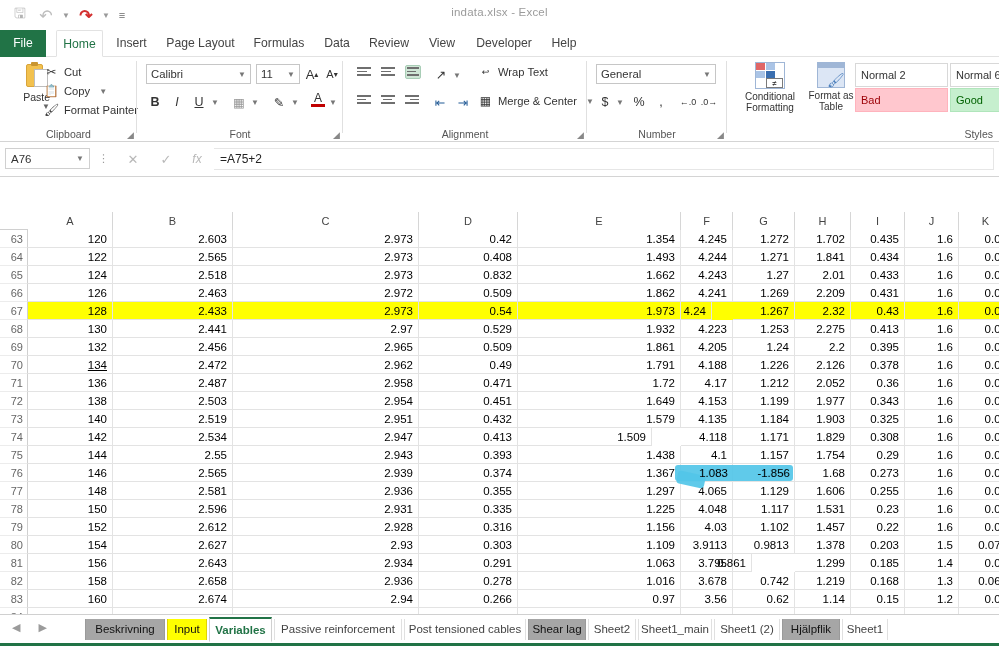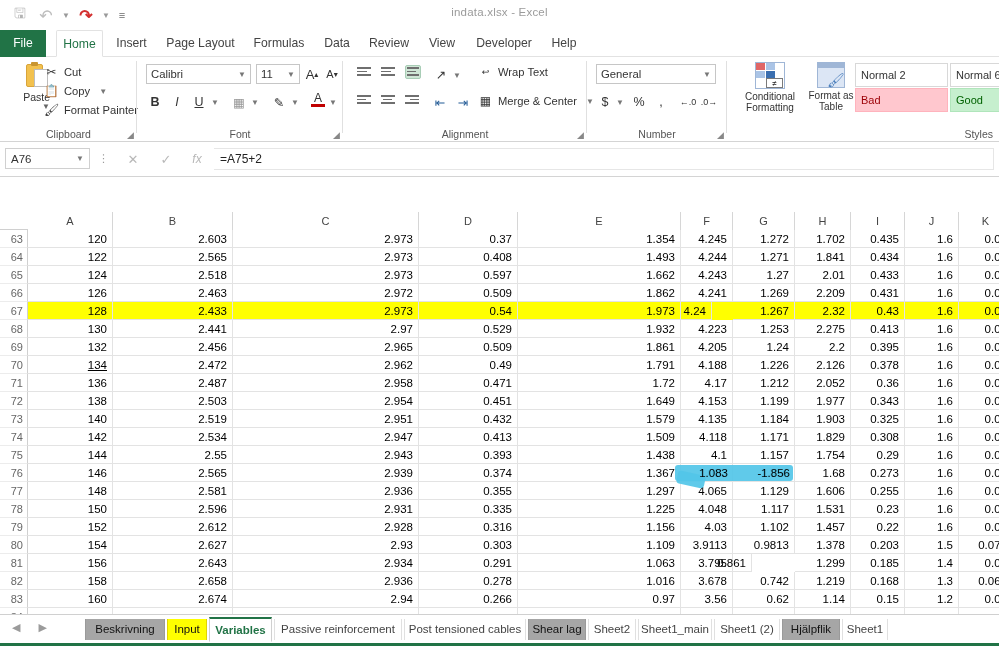--- a/index.html
+++ b/index.html
@@ -457,21 +457,21 @@
         <div class="rowhdr" style="top: 358px;">80</div>
         <div class="rowhdr" style="top: 376px;">81</div>
         <div class="rowhdr" style="top: 394px;">82</div>
         <div class="rowhdr" style="top: 412px;">83</div>
         <div class="rowhdr" style="top: 430px;">84</div>
       </div>
     <div id="cells">
         <div class="cell" style="left: 28px; width: 85px; top: 52px;">120</div>
         <div class="cell" style="left: 113px; width: 120px; top: 52px;">2.603</div>
         <div class="cell" style="left: 233px; width: 186px; top: 52px;">2.973</div>
-        <div class="cell" style="left: 419px; width: 99px; top: 52px;">0.37</div>
+        <div class="cell" style="left: 419px; width: 99px; top: 52px;">0.42</div>
         <div class="cell" style="left: 518px; width: 163px; top: 52px;">1.354</div>
         <div class="cell" style="left: 681px; width: 52px; top: 52px;">4.245</div>
         <div class="cell" style="left: 733px; width: 62px; top: 52px;">1.272</div>
         <div class="cell" style="left: 795px; width: 56px; top: 52px;">1.702</div>
         <div class="cell" style="left: 851px; width: 54px; top: 52px;">0.435</div>
         <div class="cell" style="left: 905px; width: 54px; top: 52px;">1.6</div>
         <div class="cell" style="left: 959px; width: 54px; top: 52px;">0.08</div>
         <div class="cell" style="left: 28px; width: 85px; top: 70px;">122</div>
         <div class="cell" style="left: 113px; width: 120px; top: 70px;">2.565</div>
         <div class="cell" style="left: 233px; width: 186px; top: 70px;">2.973</div>
@@ -479,21 +479,21 @@
         <div class="cell" style="left: 518px; width: 163px; top: 70px;">1.493</div>
         <div class="cell" style="left: 681px; width: 52px; top: 70px;">4.244</div>
         <div class="cell" style="left: 733px; width: 62px; top: 70px;">1.271</div>
         <div class="cell" style="left: 795px; width: 56px; top: 70px;">1.841</div>
         <div class="cell" style="left: 851px; width: 54px; top: 70px;">0.434</div>
         <div class="cell" style="left: 905px; width: 54px; top: 70px;">1.6</div>
         <div class="cell" style="left: 959px; width: 54px; top: 70px;">0.08</div>
         <div class="cell" style="left: 28px; width: 85px; top: 88px;">124</div>
         <div class="cell" style="left: 113px; width: 120px; top: 88px;">2.518</div>
         <div class="cell" style="left: 233px; width: 186px; top: 88px;">2.973</div>
-        <div class="cell" style="left: 419px; width: 99px; top: 88px;">0.597</div>
+        <div class="cell" style="left: 419px; width: 99px; top: 88px;">0.832</div>
         <div class="cell" style="left: 518px; width: 163px; top: 88px;">1.662</div>
         <div class="cell" style="left: 681px; width: 52px; top: 88px;">4.243</div>
         <div class="cell" style="left: 733px; width: 62px; top: 88px;">1.27</div>
         <div class="cell" style="left: 795px; width: 56px; top: 88px;">2.01</div>
         <div class="cell" style="left: 851px; width: 54px; top: 88px;">0.433</div>
         <div class="cell" style="left: 905px; width: 54px; top: 88px;">1.6</div>
         <div class="cell" style="left: 959px; width: 54px; top: 88px;">0.08</div>
         <div class="cell" style="left: 28px; width: 85px; top: 106px;">126</div>
         <div class="cell" style="left: 113px; width: 120px; top: 106px;">2.463</div>
         <div class="cell" style="left: 233px; width: 186px; top: 106px;">2.972</div>
@@ -580,21 +580,21 @@
         <div class="cell" style="left: 681px; width: 52px; top: 232px;">4.135</div>
         <div class="cell" style="left: 733px; width: 62px; top: 232px;">1.184</div>
         <div class="cell" style="left: 795px; width: 56px; top: 232px;">1.903</div>
         <div class="cell" style="left: 851px; width: 54px; top: 232px;">0.325</div>
         <div class="cell" style="left: 905px; width: 54px; top: 232px;">1.6</div>
         <div class="cell" style="left: 959px; width: 54px; top: 232px;">0.08</div>
         <div class="cell" style="left: 28px; width: 85px; top: 250px;">142</div>
         <div class="cell" style="left: 113px; width: 120px; top: 250px;">2.534</div>
         <div class="cell" style="left: 233px; width: 186px; top: 250px;">2.947</div>
         <div class="cell" style="left: 419px; width: 99px; top: 250px;">0.413</div>
-        <div class="cell" style="left: 518px; width: 163px; top: 250px;">1.509</div>
+        <div class="cell" style="left: 489px; width: 163px; top: 250px;">1.509</div>
         <div class="cell" style="left: 681px; width: 52px; top: 250px;">4.118</div>
         <div class="cell" style="left: 733px; width: 62px; top: 250px;">1.171</div>
         <div class="cell" style="left: 795px; width: 56px; top: 250px;">1.829</div>
         <div class="cell" style="left: 851px; width: 54px; top: 250px;">0.308</div>
         <div class="cell" style="left: 905px; width: 54px; top: 250px;">1.6</div>
         <div class="cell" style="left: 959px; width: 54px; top: 250px;">0.08</div>
         <div class="cell" style="left: 28px; width: 85px; top: 268px;">144</div>
         <div class="cell" style="left: 113px; width: 120px; top: 268px;">2.55</div>
         <div class="cell" style="left: 233px; width: 186px; top: 268px;">2.943</div>
         <div class="cell" style="left: 419px; width: 99px; top: 268px;">0.393</div>

